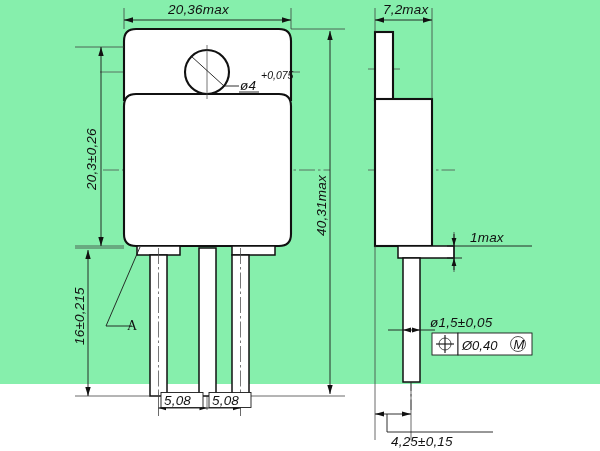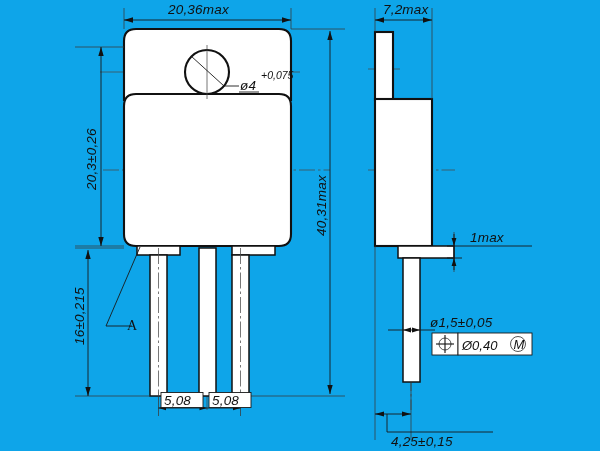--- a/index.html
+++ b/index.html
@@ -9,22 +9,22 @@
   }
   body {
     width: 600px;
     height: 451px;
     font-family: "Liberation Sans", sans-serif;
     overflow: hidden;
   }
   #drawing-root {
     position: relative;
     width: 600px;
-    height: 451px;
-    background: #0ea5e9;
+    height: 384px;
+    background: #86efac;
   }
   svg#drawing {
     position: absolute;
     top: 0;
     left: 0;
     display: block;
   }
   .dim-text {
     font-family: "Liberation Sans", sans-serif;
     font-style: italic;

